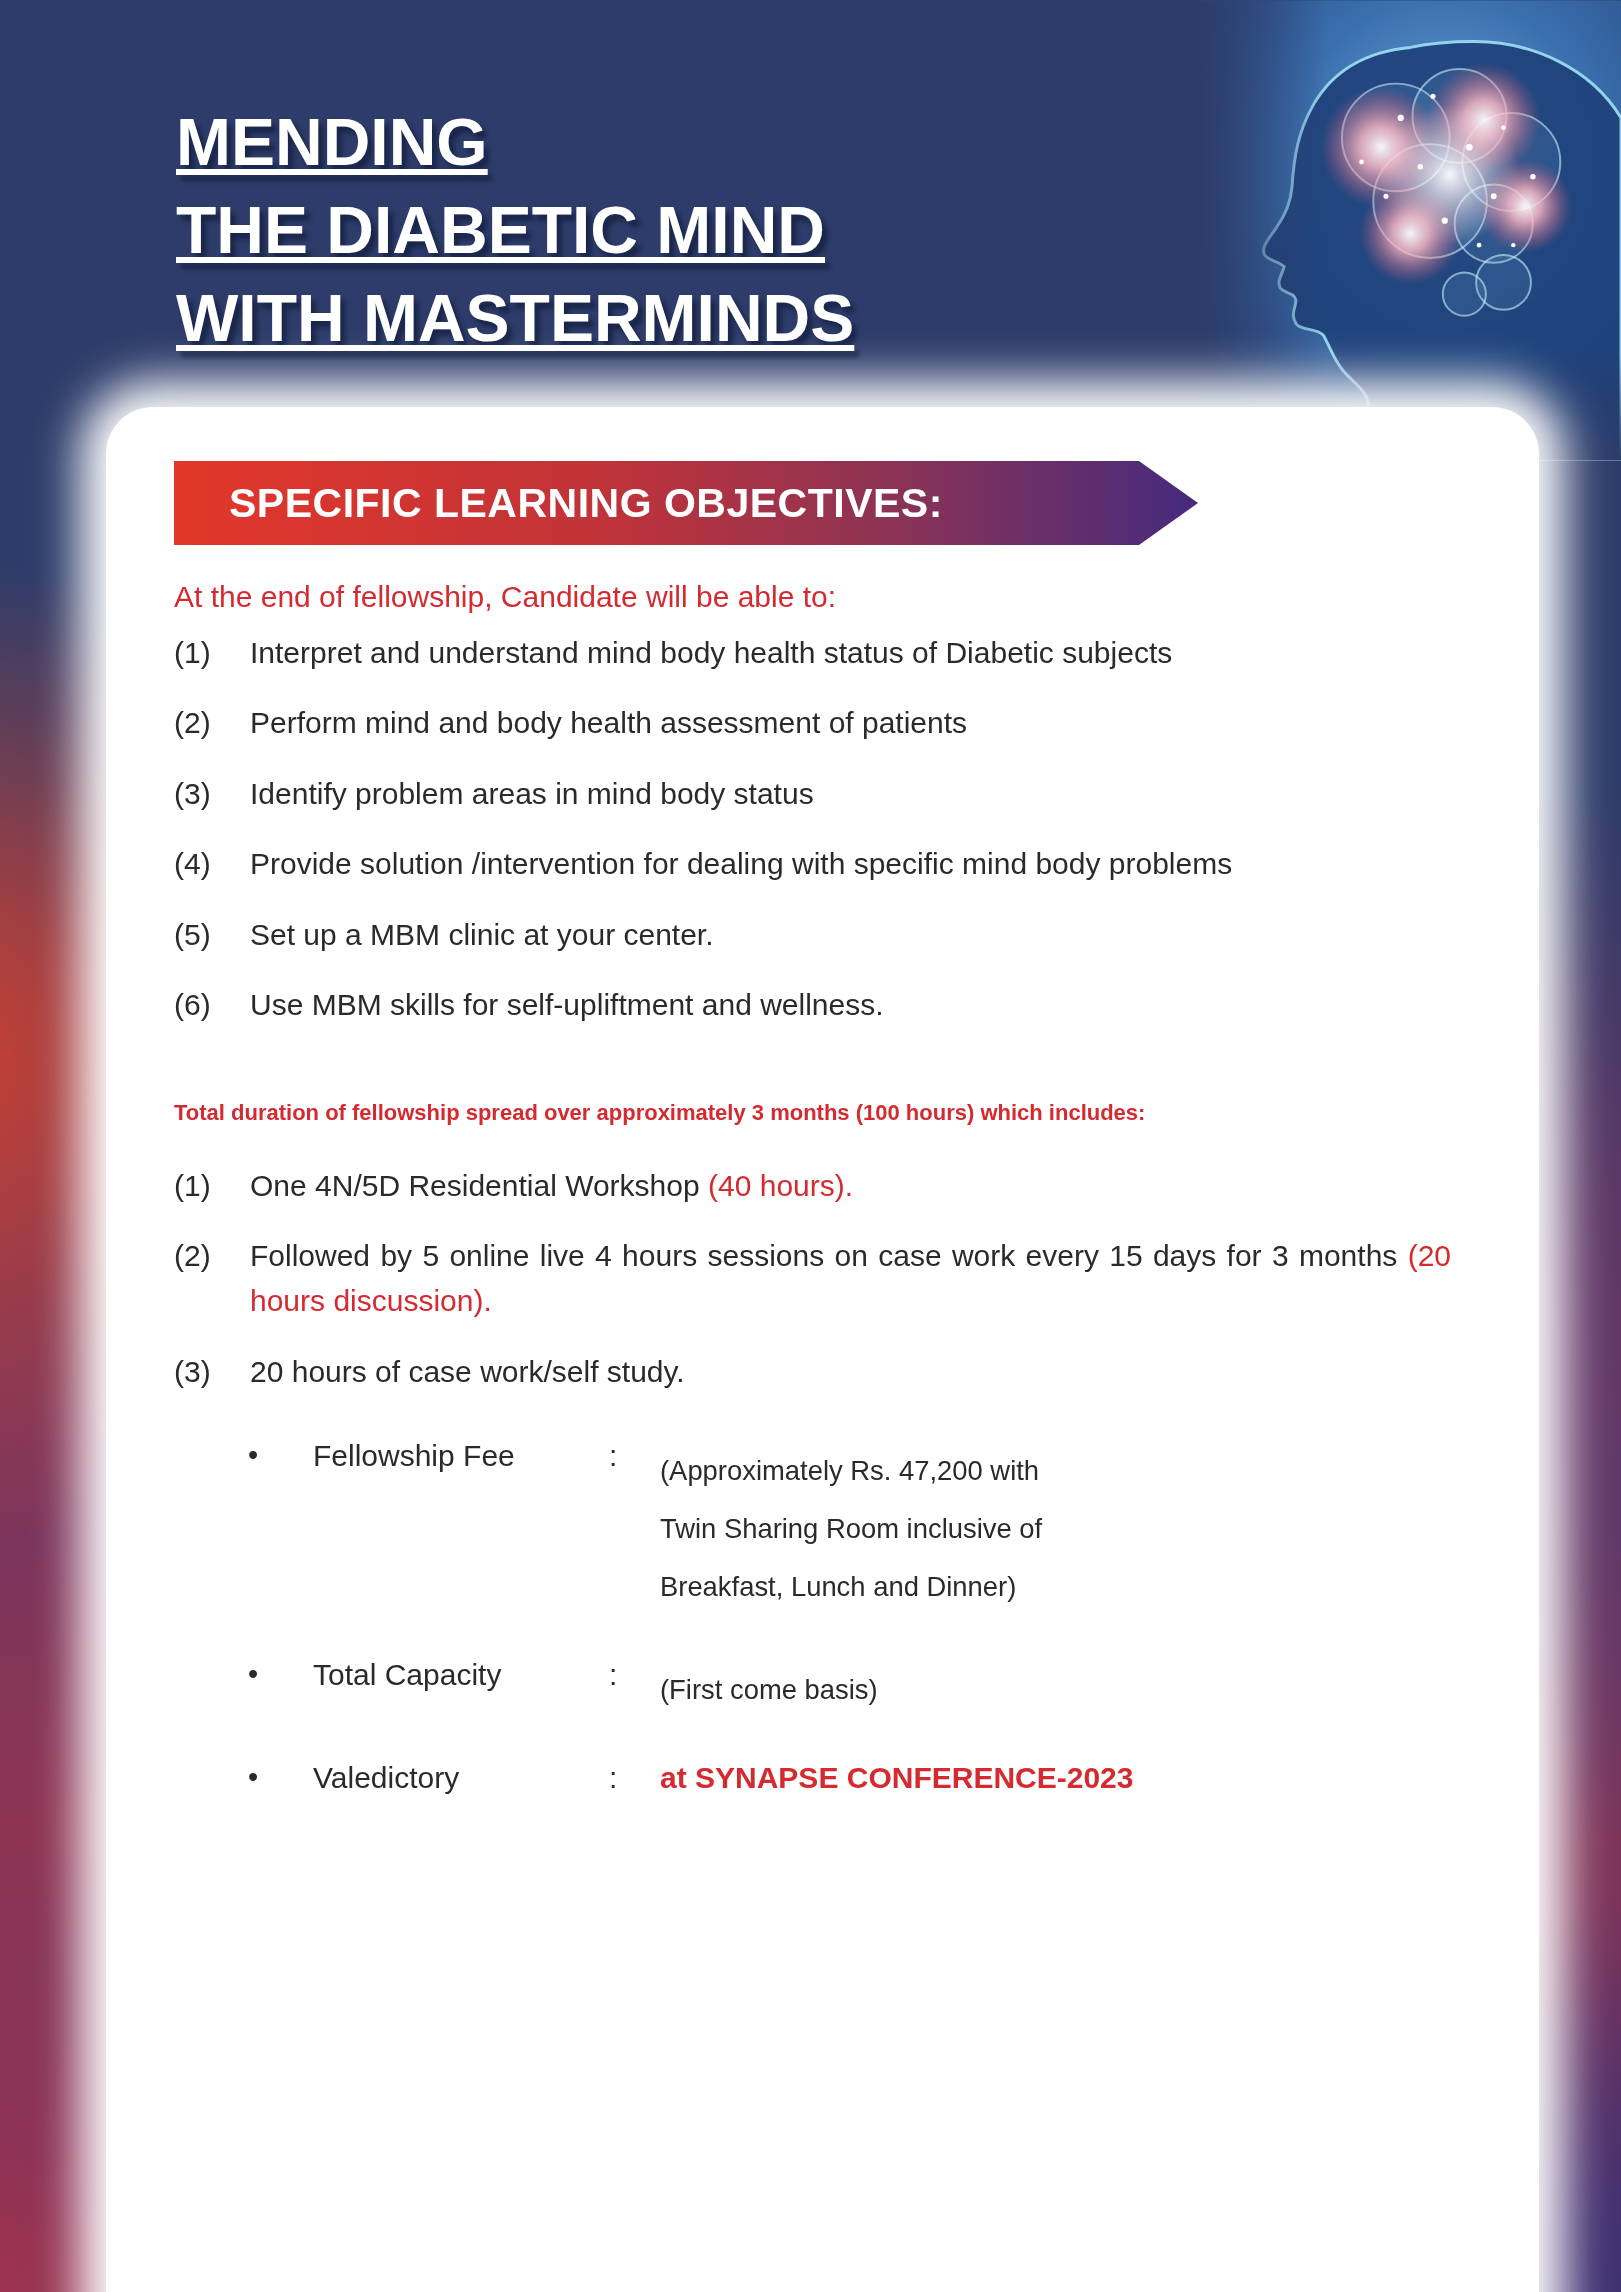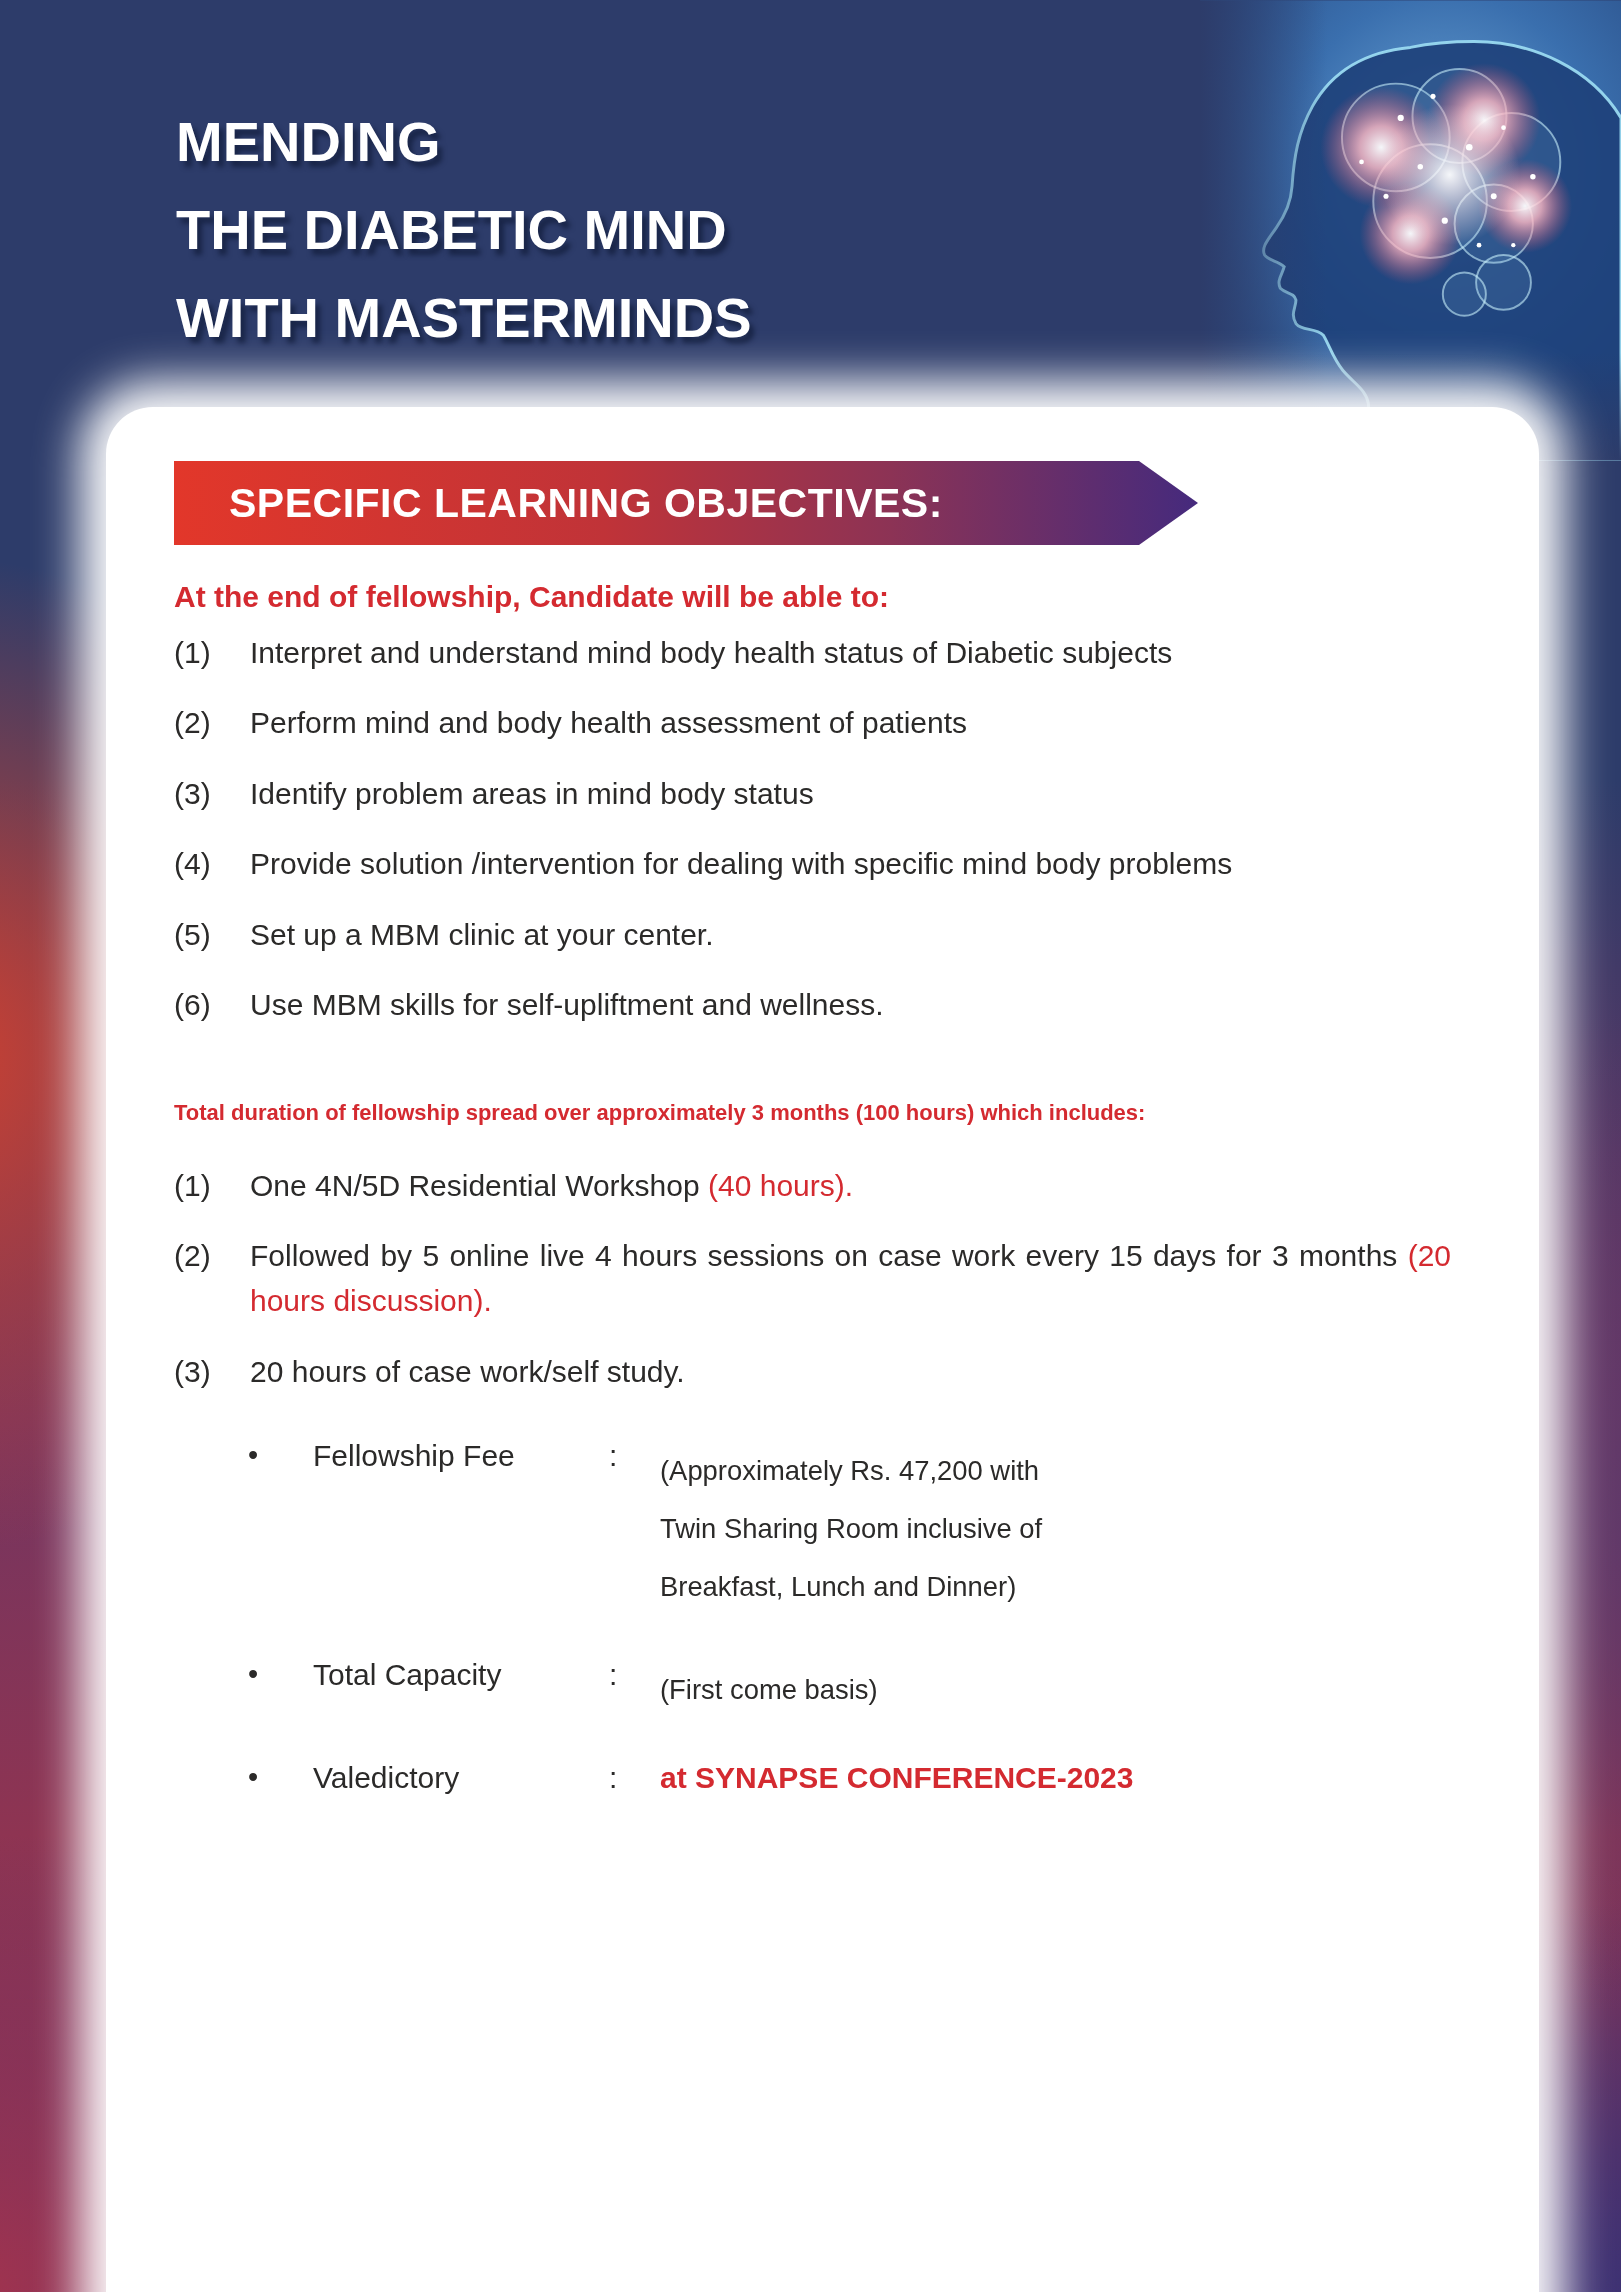--- a/index.html
+++ b/index.html
@@ -16,24 +16,25 @@
       linear-gradient(180deg, #2d3c6a 0%, #2d3c6a 34%, #743560 62%, #8e3452 80%, #53316c 100%);
   }
 
   
   .head-wrap{position:absolute;top:0;right:0;width:421px;height:461px;z-index:1;}
   .head-wrap svg{display:block;}
 
   
   .title{
     position:absolute;left:176px;top:98px;z-index:3;
-    color:#ffffff;font-weight:800;font-size:56px;line-height:88px;
+    color:#ffffff;font-weight:800;font-size:66px;line-height:88px;
     letter-spacing:0px;
     text-shadow:4.9px 5.9px 4.9px rgba(12,22,48,0.6);
     white-space:nowrap;
+    text-decoration:underline;
   }
 
   
   .card{
     position:absolute;left:106px;top:407px;z-index:2;
     width:1433px;height:2096px;
     background:#ffffff;border-radius:47px;
     box-shadow:0 0 45px 25.5px rgba(255,255,255,0.97);
     padding:54px 88px 0 68px;box-sizing:border-box;
   }
@@ -46,21 +47,21 @@
     display:flex;align-items:center;
   }
   .banner .banner-text{
     color:#ffffff;font-size:41px;font-weight:800;letter-spacing:0.5px;
     padding-left:55px;
   }
 
   .red{color:#d42a30;}
   .intro{
     margin-top:35px;
-    color:#d42a30;font-size:30px;font-weight:700;
+    color:#d42a30;font-size:30px;font-weight:400;
   }
 
   
   .num-list{margin-top:15.7px;}
   .num-item{
     display:flex;margin-bottom:25.5px;
     color:#2b2a29;font-size:30px;line-height:45px;
   }
   .num-item .num{flex:0 0 76px;}
   .num-item .txt{flex:1 1 auto;text-align:justify;}

